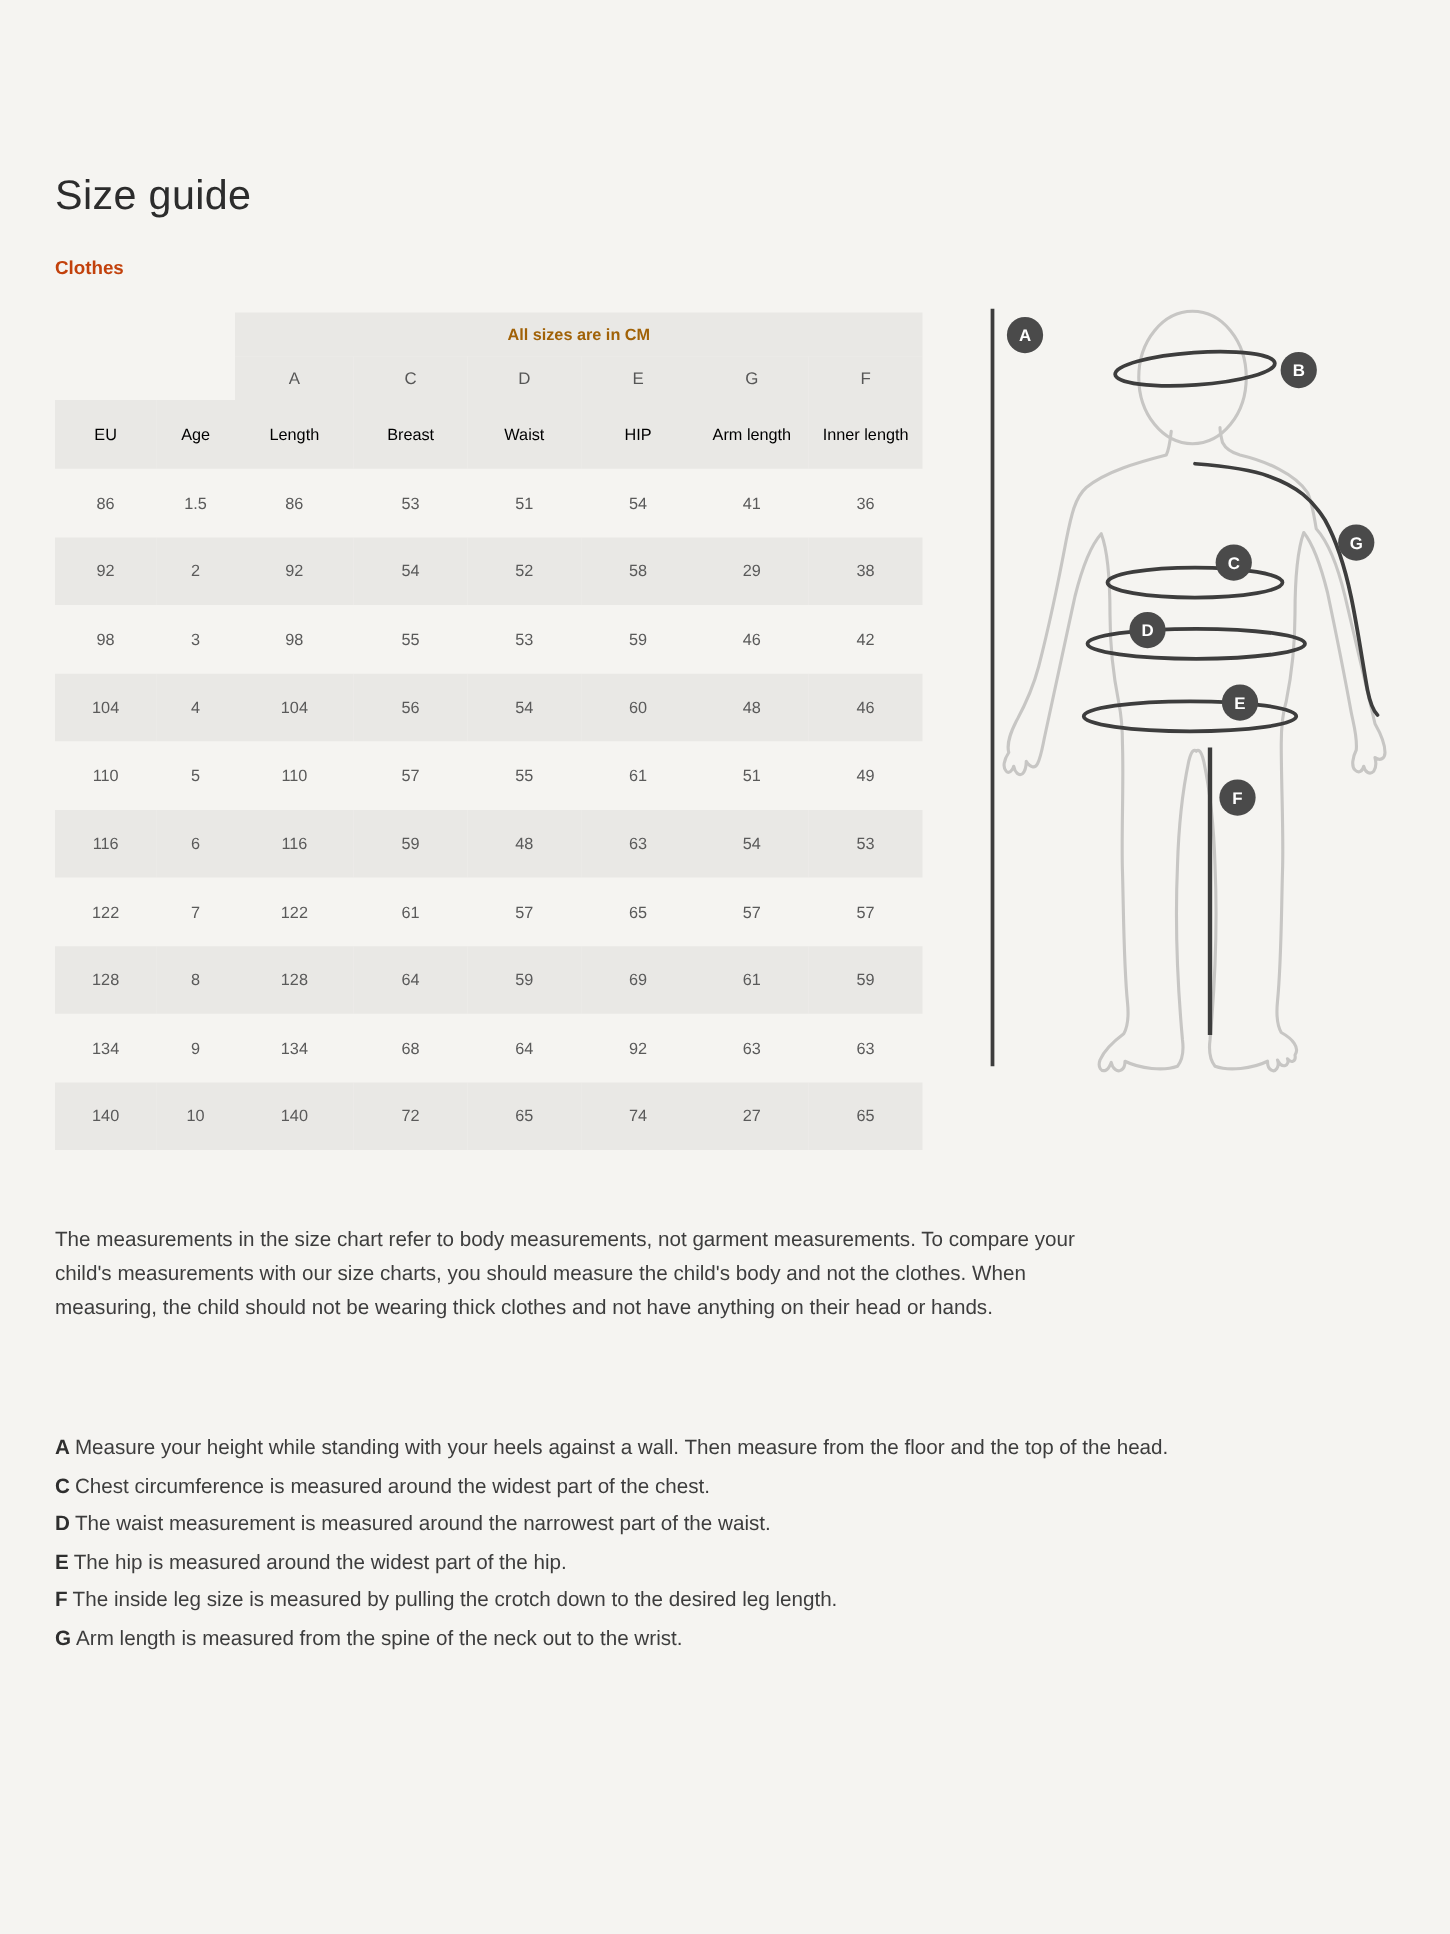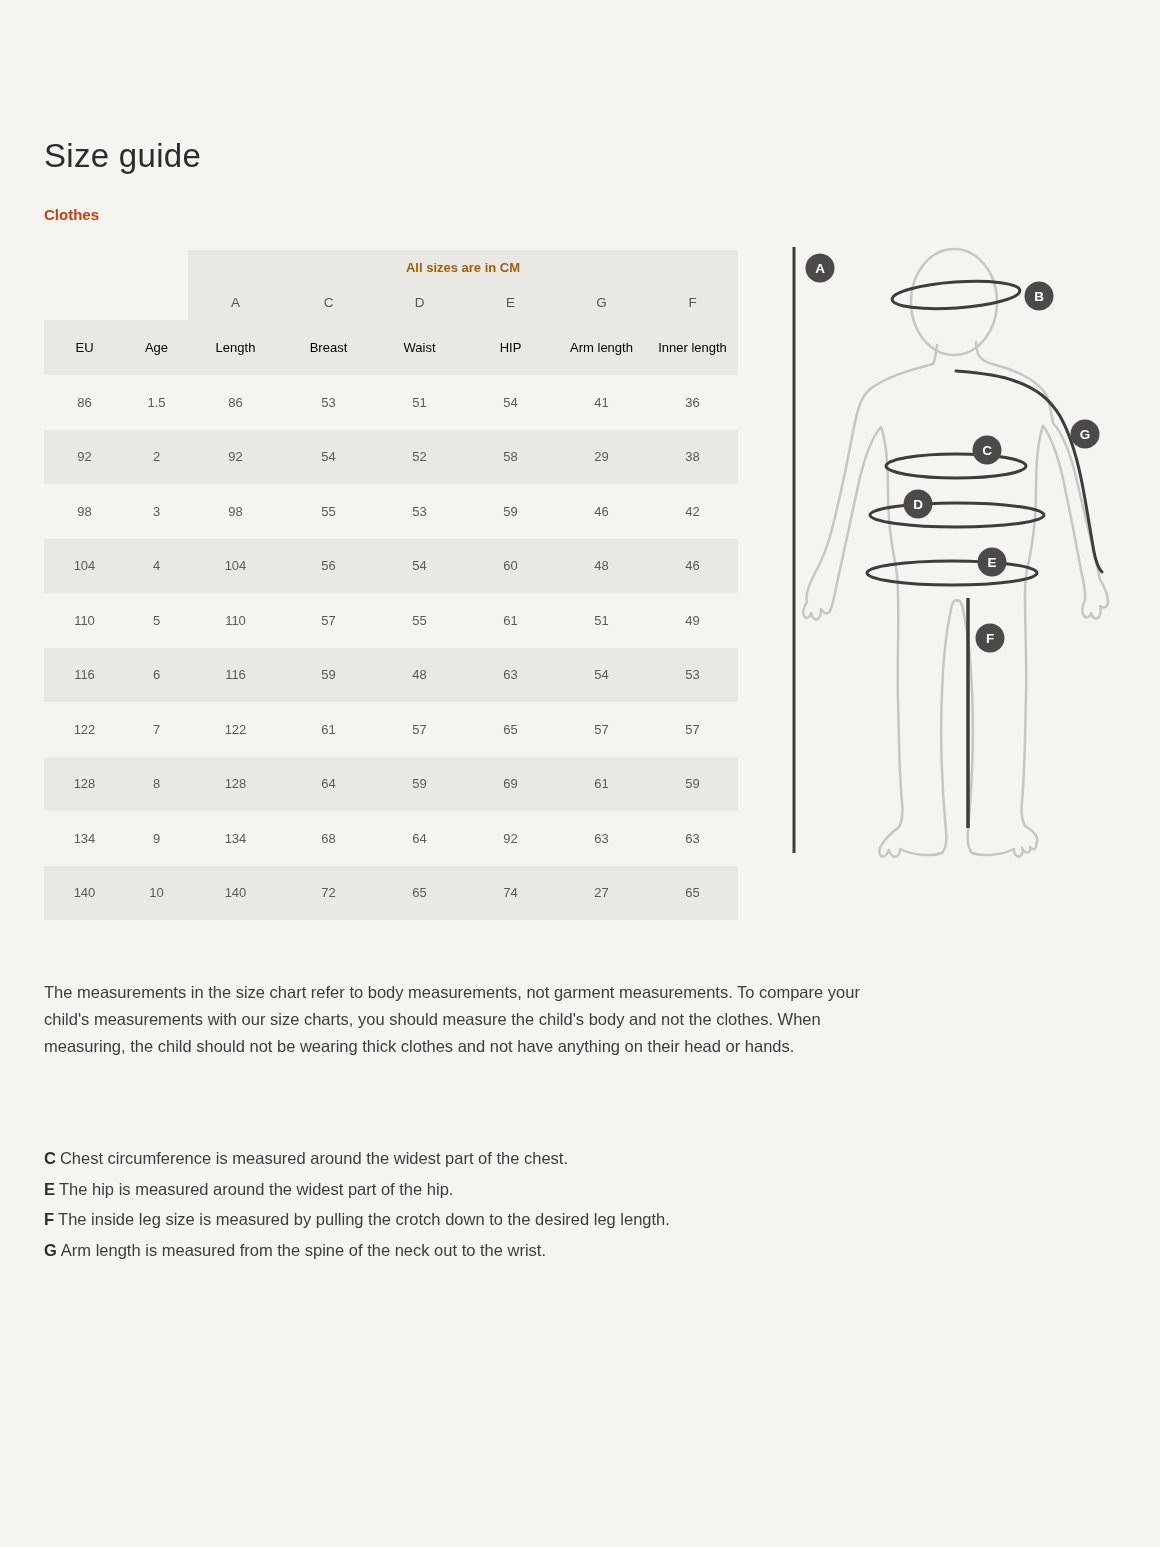--- a/index.html
+++ b/index.html
@@ -270,17 +270,19 @@
   </g>
   <g>
     <circle cx="315" cy="204" r="14.5" fill="#4a4a4a"></circle>
     <text class="badge-letter" x="315" y="209" text-anchor="middle">G</text>
   </g>
 </svg>
 
 <p class="intro-paragraph">The measurements in the size chart refer to body measurements, not garment measurements. To compare your child's measurements with our size charts, you should measure the child's body and not the clothes. When measuring, the child should not be wearing thick clothes and not have anything on their head or hands.</p>
 
 <div class="definitions">
+  <div class="definition-item"><b>A</b><span>Measure your height while standing with your heels against a wall. Then measure from the floor and the top of the head.</span></div>
   <div class="definition-item"><b>C</b><span>Chest circumference is measured around the widest part of the chest.</span></div>
+  <div class="definition-item"><b>D</b><span>The waist measurement is measured around the narrowest part of the waist.</span></div>
   <div class="definition-item"><b>E</b><span>The hip is measured around the widest part of the hip.</span></div>
   <div class="definition-item"><b>F</b><span>The inside leg size is measured by pulling the crotch down to the desired leg length.</span></div>
   <div class="definition-item"><b>G</b><span>Arm length is measured from the spine of the neck out to the wrist.</span></div>
 </div>
 
 </body></html>

